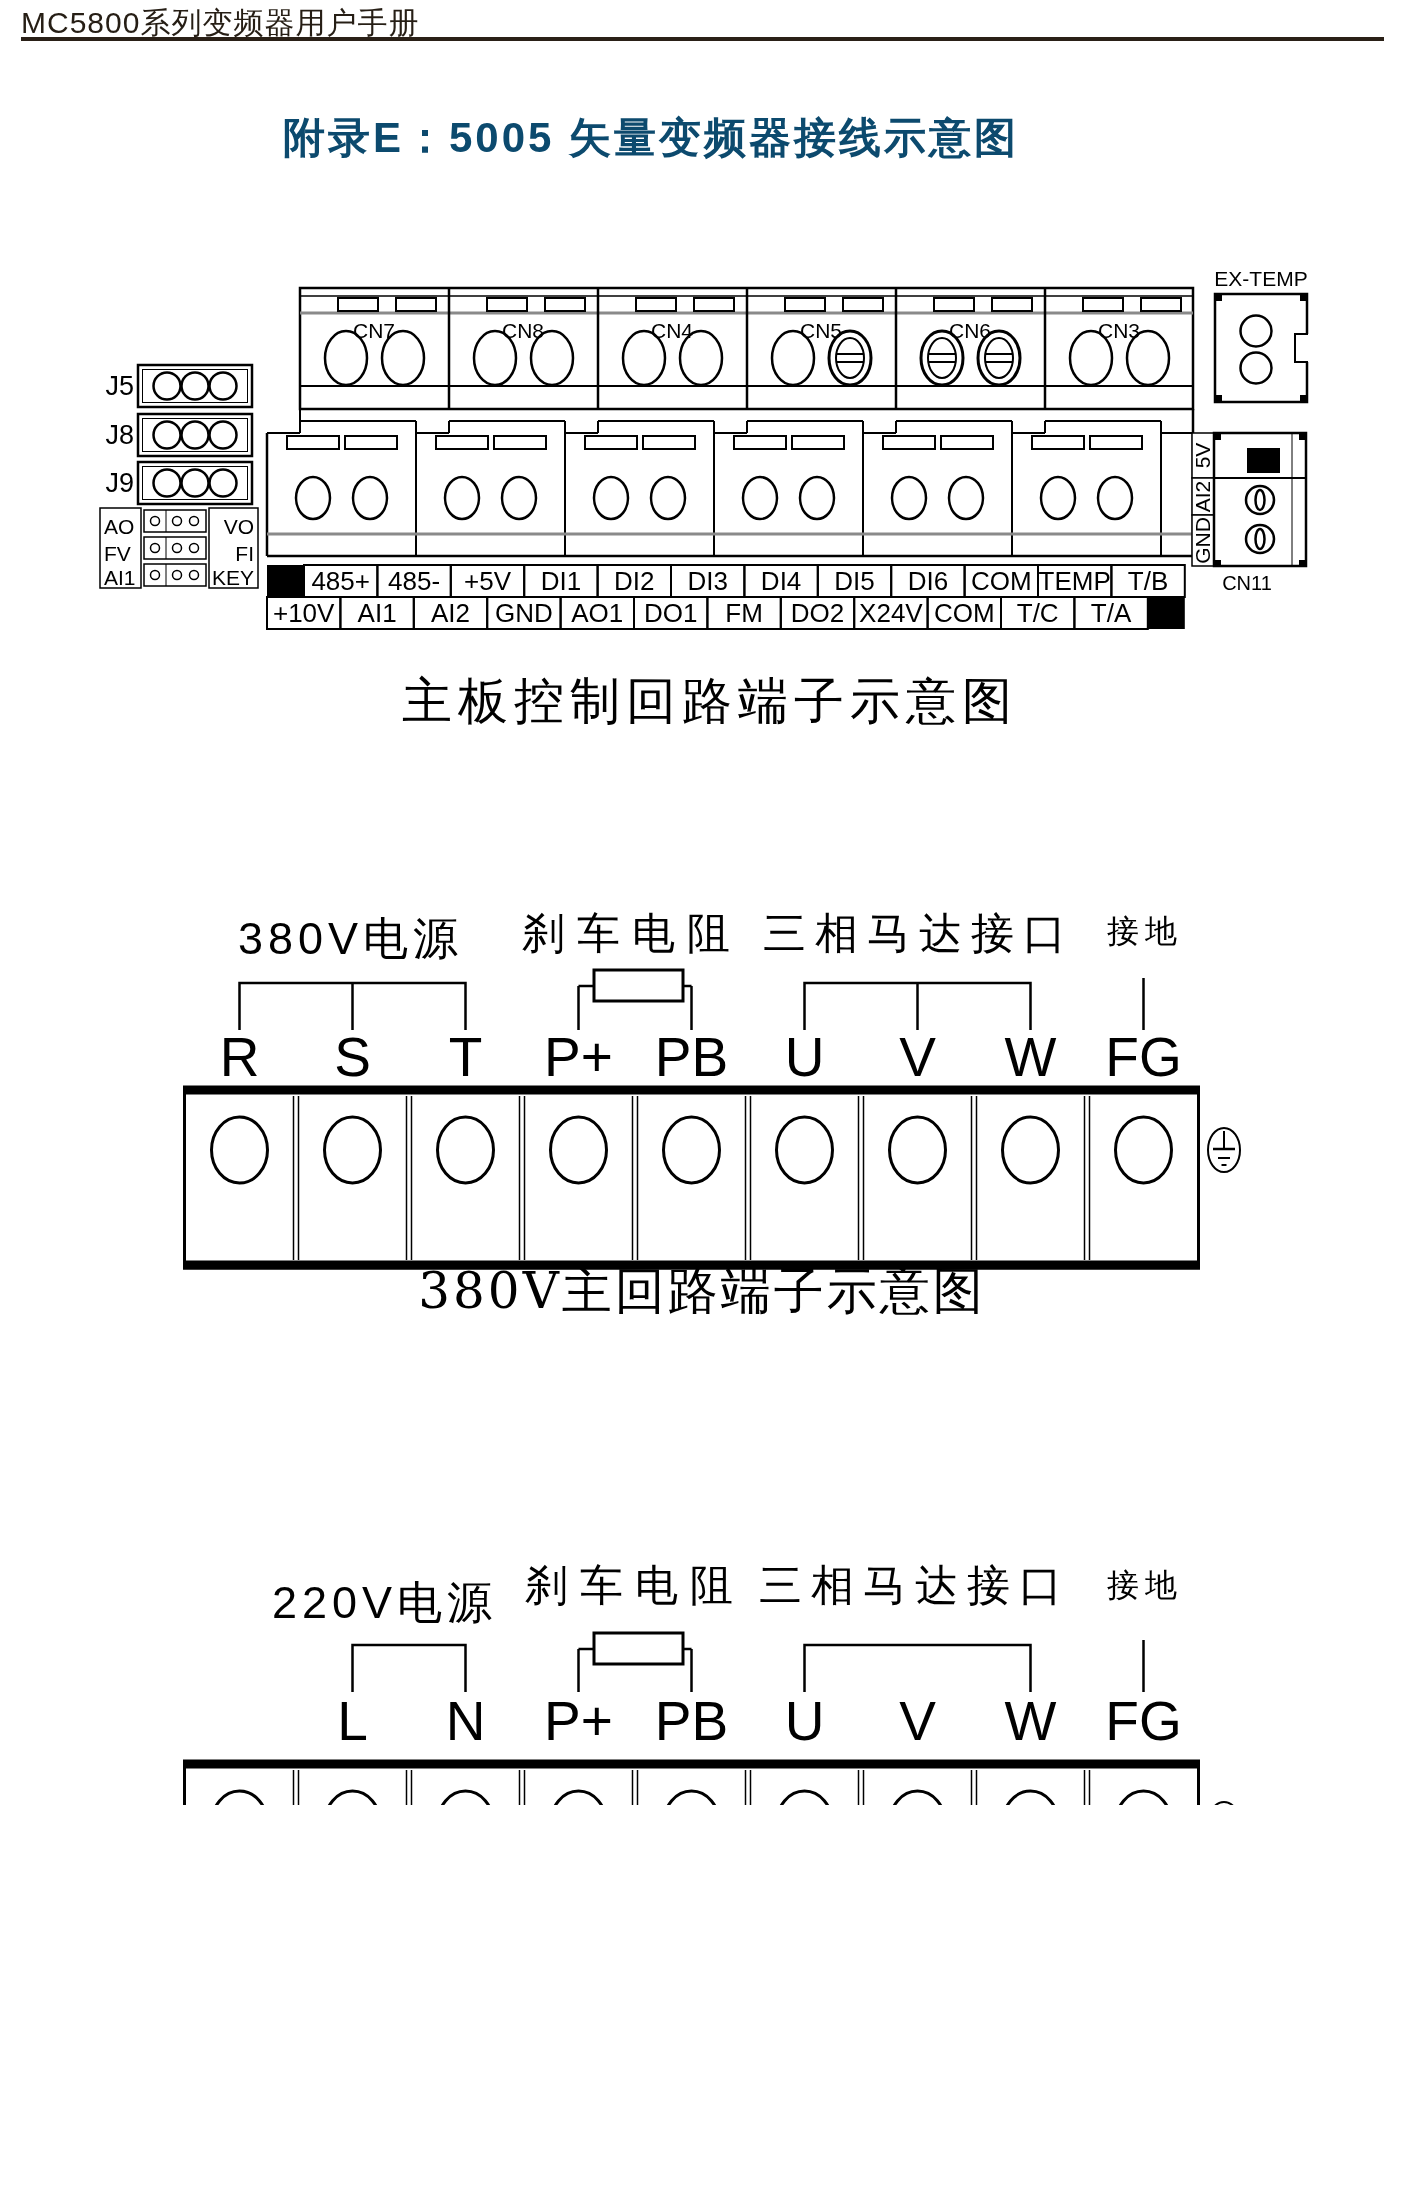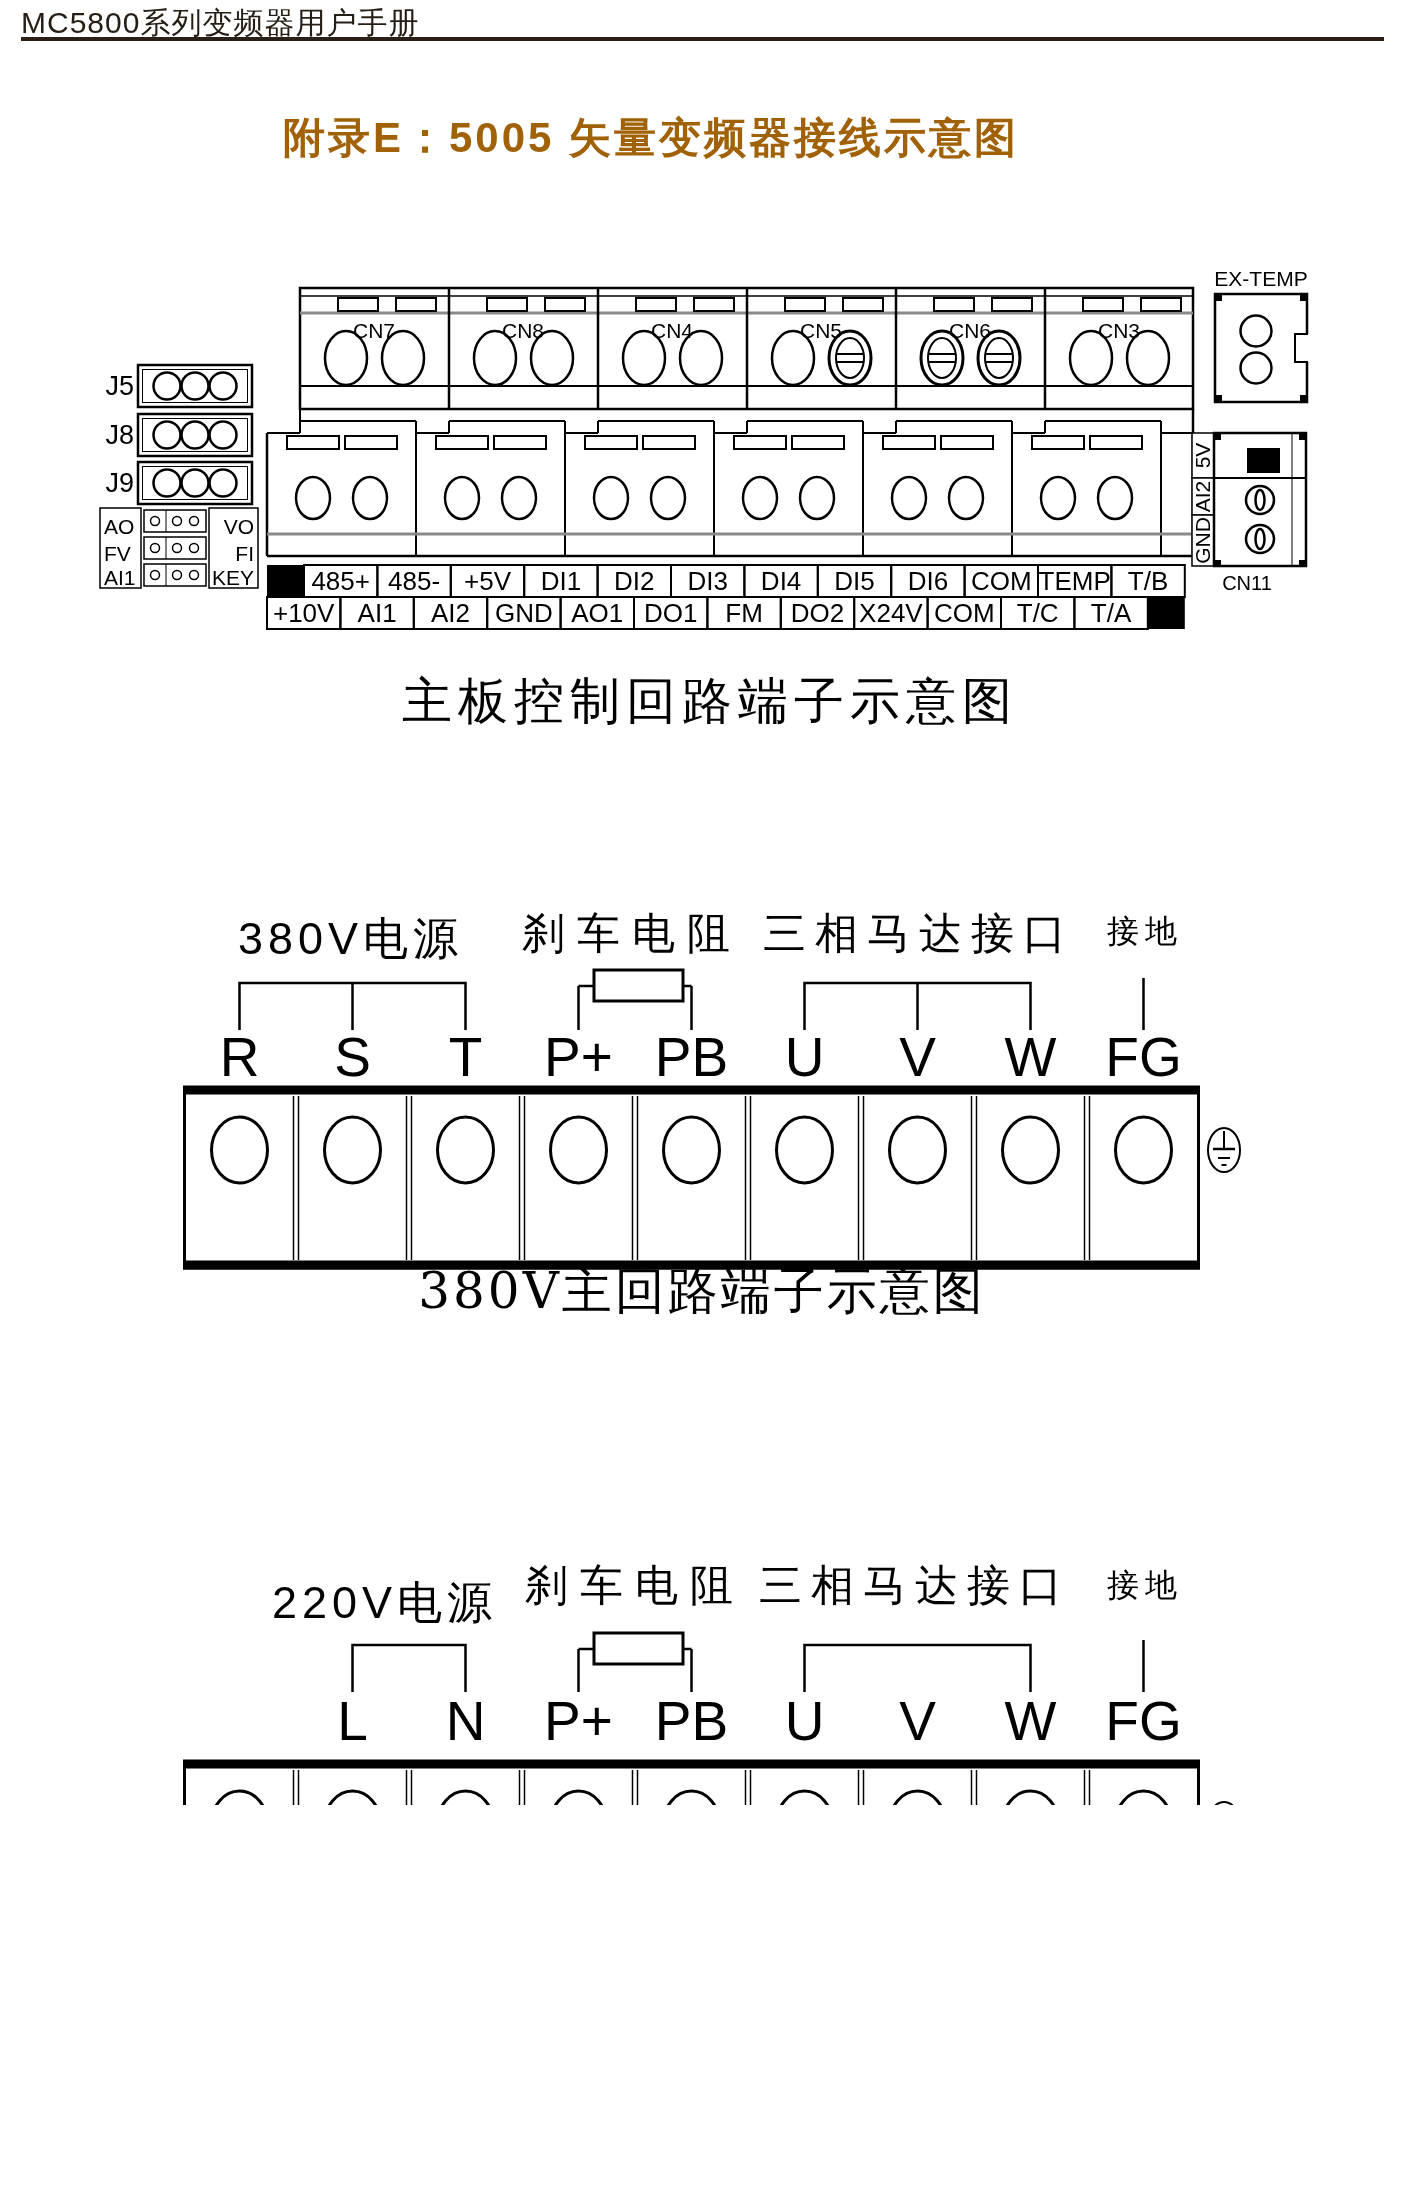--- a/index.html
+++ b/index.html
@@ -1,21 +1,21 @@
 <!DOCTYPE html>
 <html><head>
 <meta charset="utf-8">
 <style>
   * { margin:0; padding:0; box-sizing:border-box; }
   html,body { background:#ffffff; }
   .page { position:relative; width:1404px; height:1805px; background:#fff;
           font-family:"Liberation Sans", sans-serif; color:#000; overflow:hidden; }
   .hdr { position:absolute; left:21px; top:3px; font-size:30px; color:#261e15; letter-spacing:1px; }
   .hdr-rule { position:absolute; left:21px; top:37px; width:1363px; height:4px; background:#2a2017; }
-  .title { position:absolute; left:283px; top:110px; font-size:42px; font-weight:bold; color:#a16207; letter-spacing:3px; }
+  .title { position:absolute; left:283px; top:110px; font-size:42px; font-weight:bold; color:#0c4a6e; letter-spacing:3px; }
   svg.diagram { position:absolute; left:0; display:block; }
   .cap { position:absolute; left:0; width:1404px; text-align:center; color:#000;
          font-family:"DejaVu Serif","Liberation Serif",serif; }
   #cap-board { top:668px; font-size:50px; letter-spacing:6px;padding-left:16px; }
   #cap-380 { top:1258px; font-size:50px; letter-spacing:3px; }
   #cap-220 { top:1972px; font-size:50px; letter-spacing:3px; }
   .ftr-rule { position:absolute; left:21px; top:2140px; width:1363px; height:3px; background:#2a2017; }
   .ftr { position:absolute; left:0; top:2146px; width:1404px; text-align:center; font-size:31px; color:#0f766e; }
 
   

